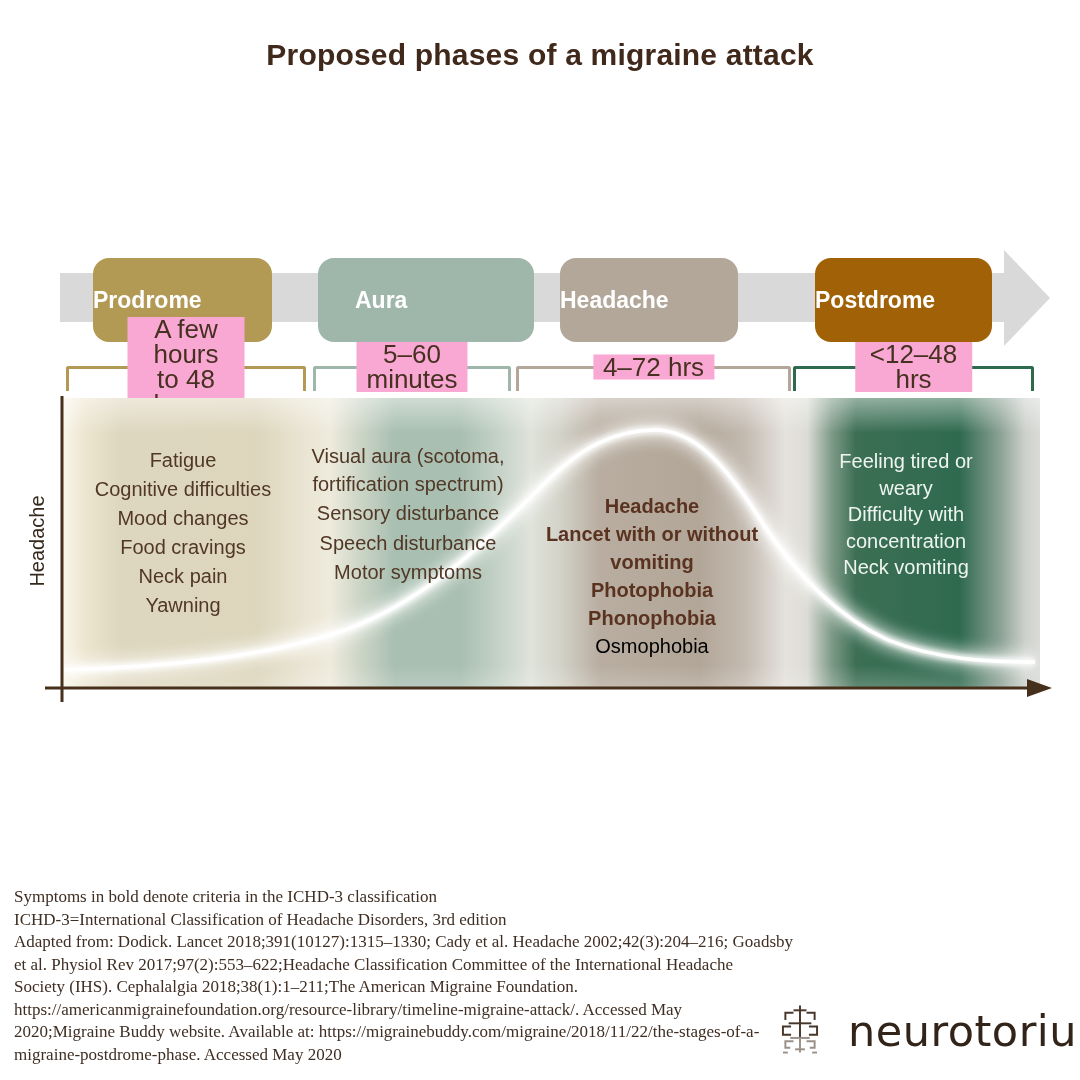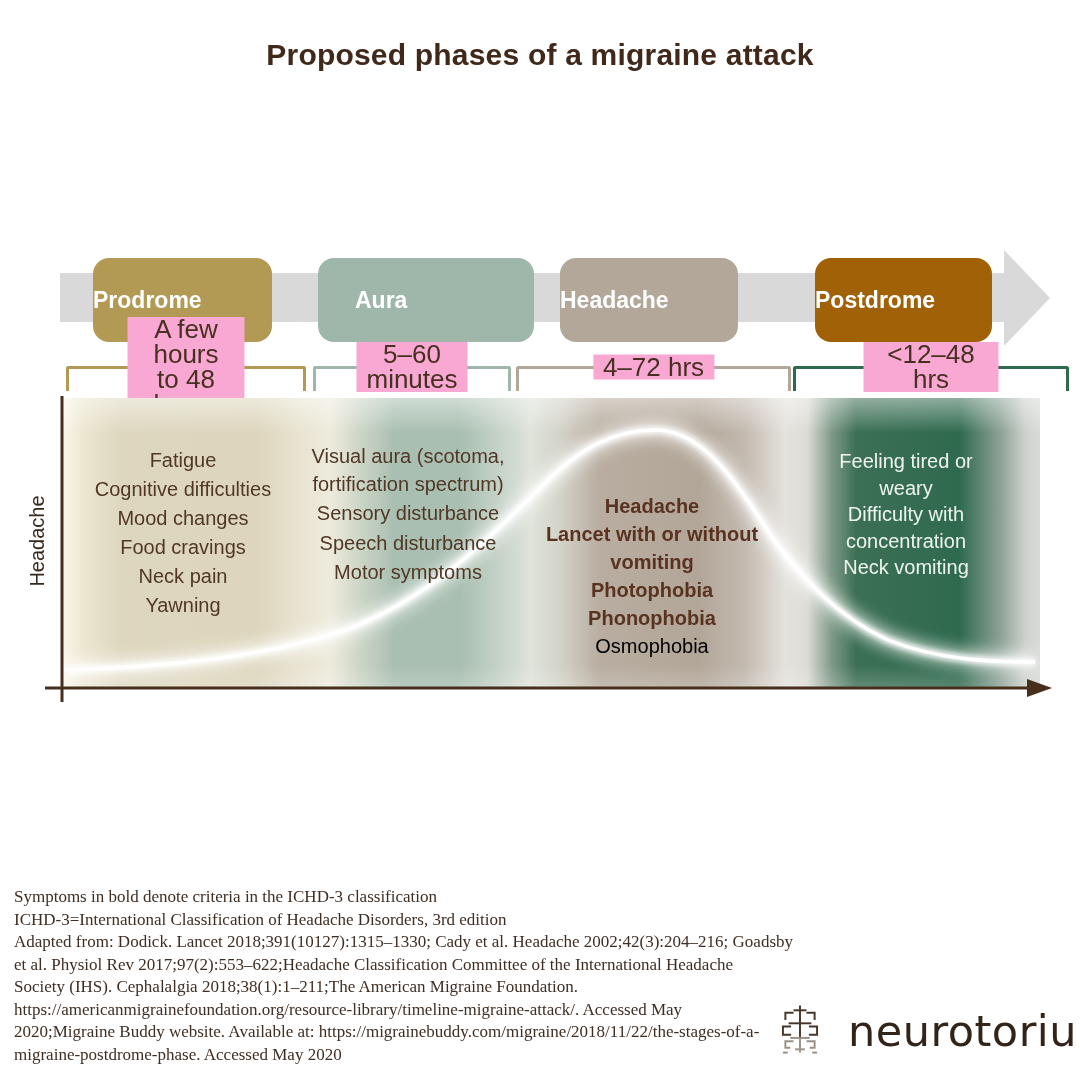--- a/index.html
+++ b/index.html
@@ -18,21 +18,21 @@
   #box-prodrome{left:93px;width:179px;}
   #box-aura{left:318px;width:179px;}
   #box-headache{left:560px;width:178px;}
   #box-postdrome{left:815px;width:177px;}
   
   .bracket{position:absolute;top:366px;height:22px;border-style:solid;border-width:3.5px 3.5px 0 3.5px;
            border-radius:3px 3px 0 0;}
   #br-prodrome{left:66px;width:234px;}
   #br-aura{left:313px;width:192px;}
   #br-headache{left:516px;width:269px;}
-  #br-postdrome{left:793px;width:235px;padding-left:35px;}
+  #br-postdrome{left:793px;width:235px;}
   .bracket-label{position:absolute;left:50%;top:-2px;transform:translate(-50%,-50%);
                  background:#f9a8d4;padding:0 10px;font-size:26px;line-height:25px;color:#46301f;
                  white-space:pre-line;text-align:center;}
   
   .chart{position:absolute;left:40px;top:388px;}
   .ylabel{position:absolute;left:-42px;top:529px;width:160px;height:24px;text-align:center;
           transform:rotate(-90deg);font-size:20px;color:#35281c;}
   .sym-col{position:absolute;text-align:center;}
   #col-prodrome{left:70px;top:446px;width:226px;color:#513826;font-size:20px;line-height:29px;}
   #col-aura{left:294px;top:443px;width:228px;color:#513826;font-size:20px;line-height:27.5px;}

